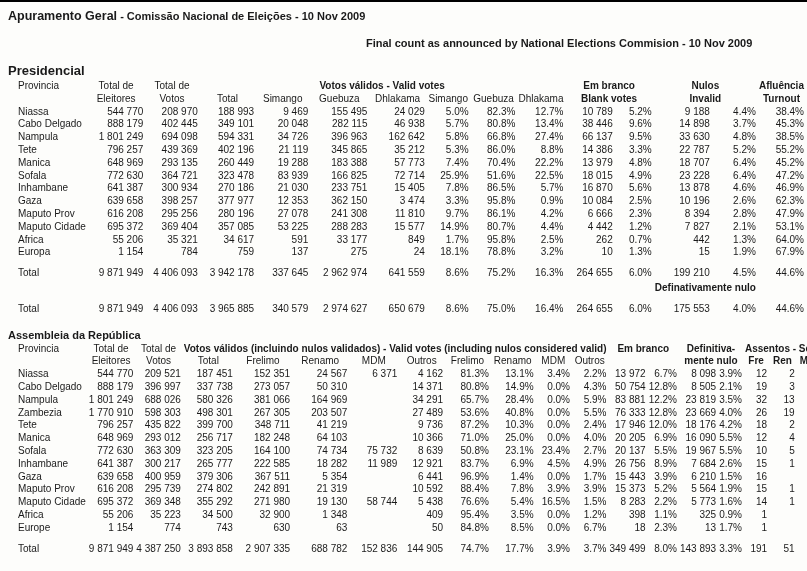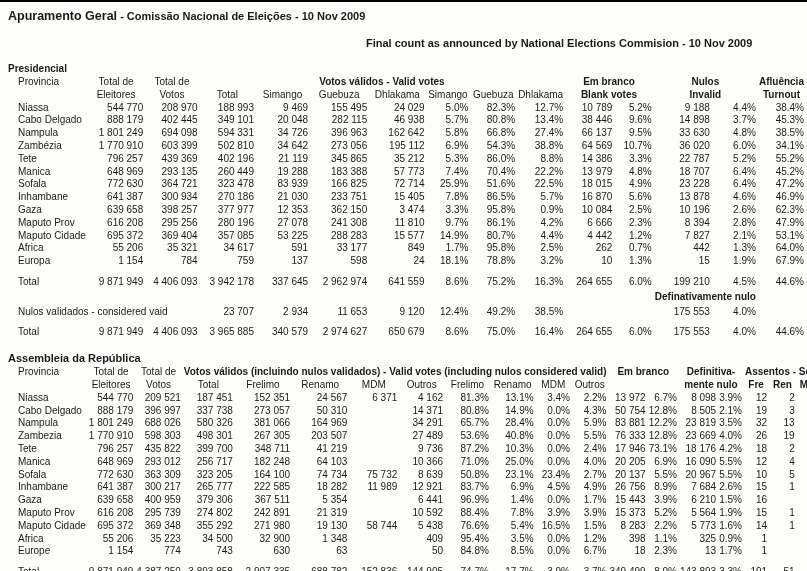--- a/index.html
+++ b/index.html
@@ -7,21 +7,21 @@
     width:807px; height:571px; overflow:hidden;
     background:#fdfdfb; color:#1a1a1a;
     font-family:"Liberation Sans", sans-serif; font-size:10px;
   }
   .topbar { height:2px; background:#000; width:100%; }
   .titlebar { display:flex; padding:7px 21px 0 8px; font-weight:bold; line-height:14px; }
   .title-left { width:358px; font-size:11px; }
   .title-left .main { font-size:12.5px; }
   .title-right { font-size:11px;margin-top:27px; }
   .section-heading { font-weight:bold; margin:13px 0 2px 8px; }
-  .section-heading.pres { font-size:10px; }
+  .section-heading.pres { font-size:13px; }
   .section-heading.assemb { font-size:11px; }
   table { border-collapse:collapse; table-layout:fixed; margin-left:17px; }
   th, td {
     padding:0 3px 0 0; font-size:10px; line-height:12.8px;
     white-space:nowrap; overflow:hidden; font-weight:normal;
   }
   th.label, td.label { text-align:left; padding-left:1px; }
   .num { text-align:right; }
   .center { text-align:center; }
   .b { font-weight:bold; }
@@ -133,37 +133,20 @@
         <td class="num">5.8%</td>
         <td class="num">66.8%</td>
         <td class="num">27.4%</td>
         <td class="num">66 137</td>
         <td class="num">9.5%</td>
         <td class="num">33 630</td>
         <td class="num">4.8%</td>
         <td class="num">38.5%</td>
       </tr>
       <tr>
-        <td class="label">Zambézia</td>
-        <td class="num">1 770 910</td>
-        <td class="num">603 399</td>
-        <td class="num">502 810</td>
-        <td class="num">34 642</td>
-        <td class="num">273 056</td>
-        <td class="num">195 112</td>
-        <td class="num">6.9%</td>
-        <td class="num">54.3%</td>
-        <td class="num">38.8%</td>
-        <td class="num">64 569</td>
-        <td class="num">10.7%</td>
-        <td class="num">36 020</td>
-        <td class="num">6.0%</td>
-        <td class="num">34.1%</td>
-      </tr>
-      <tr>
         <td class="label">Tete</td>
         <td class="num">796 257</td>
         <td class="num">439 369</td>
         <td class="num">402 196</td>
         <td class="num">21 119</td>
         <td class="num">345 865</td>
         <td class="num">35 212</td>
         <td class="num">5.3%</td>
         <td class="num">86.0%</td>
         <td class="num">8.8%</td>
@@ -291,21 +274,21 @@
         <td class="num">442</td>
         <td class="num">1.3%</td>
         <td class="num">64.0%</td>
       </tr>
       <tr>
         <td class="label">Europa</td>
         <td class="num">1 154</td>
         <td class="num">784</td>
         <td class="num">759</td>
         <td class="num">137</td>
-        <td class="num">598</td>
+        <td class="num">275</td>
         <td class="num">24</td>
         <td class="num">18.1%</td>
         <td class="num">78.8%</td>
         <td class="num">3.2%</td>
         <td class="num">10</td>
         <td class="num">1.3%</td>
         <td class="num">15</td>
         <td class="num">1.9%</td>
         <td class="num">67.9%</td>
       </tr>
@@ -326,35 +309,20 @@
         <td class="num">6.0%</td>
         <td class="num">199 210</td>
         <td class="num">4.5%</td>
         <td class="num">44.6%</td>
       </tr>
     </tbody>
   <tbody class="deflabel">
     <tr>
       <td colspan="12"></td>
       <td colspan="2" class="center b">Definativamente nulo</td>
-      <td></td>
-    </tr>
-    <tr>
-      <td colspan="3" class="label">Nulos validados - considered vaid</td>
-      <td class="num">23 707</td>
-      <td class="num">2 934</td>
-      <td class="num">11 653</td>
-      <td class="num">9 120</td>
-      <td class="num">12.4%</td>
-      <td class="num">49.2%</td>
-      <td class="num">38.5%</td>
-      <td></td>
-      <td></td>
-      <td class="num">175 553</td>
-      <td class="num">4.0%</td>
       <td></td>
     </tr>
   </tbody>
   <tbody class="spaced">
       <tr>
         <td class="label">Total</td>
         <td class="num">9 871 949</td>
         <td class="num">4 406 093</td>
         <td class="num">3 965 885</td>
         <td class="num">340 579</td>
@@ -518,21 +486,21 @@
         <td class="num">399 700</td>
         <td class="num">348 711</td>
         <td class="num">41 219</td>
         <td class="num"></td>
         <td class="num">9 736</td>
         <td class="num">87.2%</td>
         <td class="num">10.3%</td>
         <td class="num">0.0%</td>
         <td class="num">2.4%</td>
         <td class="num">17 946</td>
-        <td class="num">73.1%</td>
+        <td class="num">12.0%</td>
         <td class="num">18 176</td>
         <td class="num">4.2%</td>
         <td class="num">18</td>
         <td class="num">2</td>
         <td class="num"></td>
       </tr>
       <tr>
         <td class="label">Manica</td>
         <td class="num">648 969</td>
         <td class="num">293 012</td>
@@ -561,21 +529,21 @@
         <td class="num">164 100</td>
         <td class="num">74 734</td>
         <td class="num">75 732</td>
         <td class="num">8 639</td>
         <td class="num">50.8%</td>
         <td class="num">23.1%</td>
         <td class="num">23.4%</td>
         <td class="num">2.7%</td>
         <td class="num">20 137</td>
         <td class="num">5.5%</td>
-        <td class="num">20 967</td>
+        <td class="num">19 967</td>
         <td class="num">5.5%</td>
         <td class="num">10</td>
         <td class="num">5</td>
         <td class="num">5</td>
       </tr>
       <tr>
         <td class="label">Inhambane</td>
         <td class="num">641 387</td>
         <td class="num">300 217</td>
         <td class="num">265 777</td>

